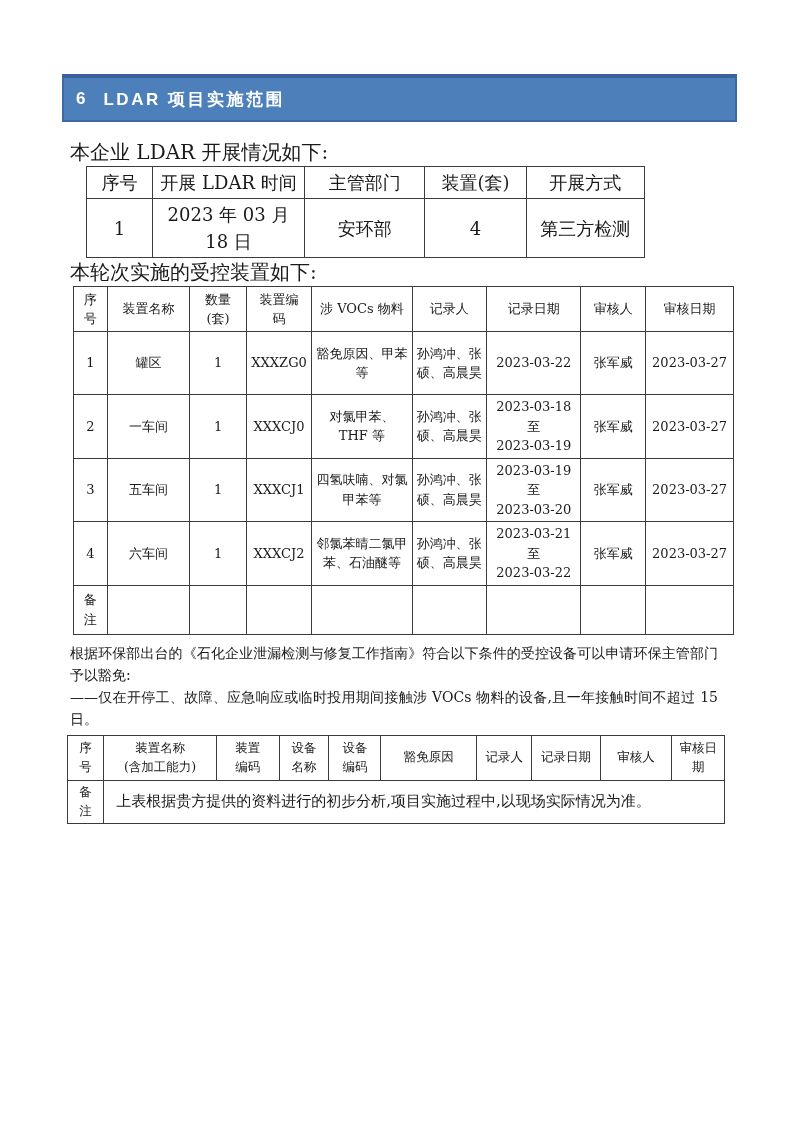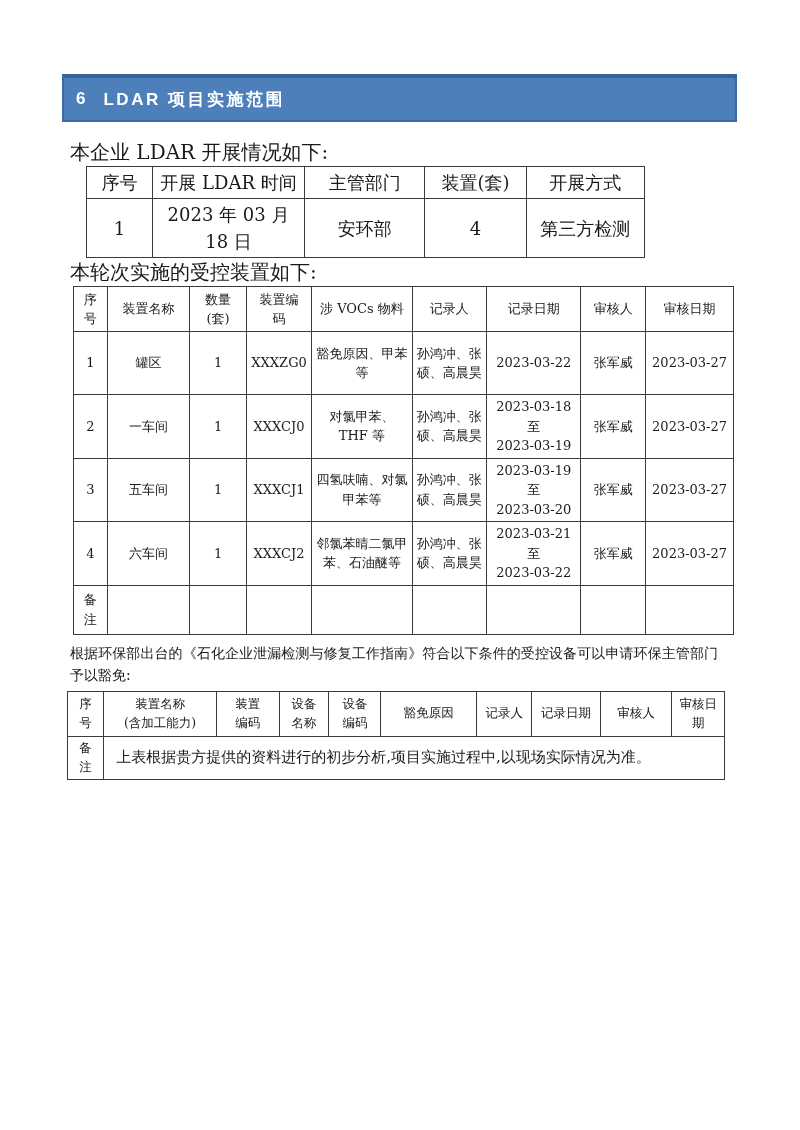--- a/index.html
+++ b/index.html
@@ -195,20 +195,21 @@
       <td></td>
       <td></td>
       <td></td>
       <td></td>
     </tr>
   </tbody>
     </table>
 
   <div class="notes">
     <p>根据环保部出台的《石化企业泄漏检测与修复工作指南》符合以下条件的受控设备可以申请环保主管部门予以豁免:</p>
+    <p>——仅在开停工、故障、应急响应或临时投用期间接触涉 VOCs 物料的设备,且一年接触时间不超过 15日。</p>
   </div>
 
   <table class="t3">
     <colgroup>
       <col style="width:5.5%">
         <col style="width:17.2%">
         <col style="width:9.5%">
         <col style="width:7.6%">
         <col style="width:7.9%">
         <col style="width:14.6%">

